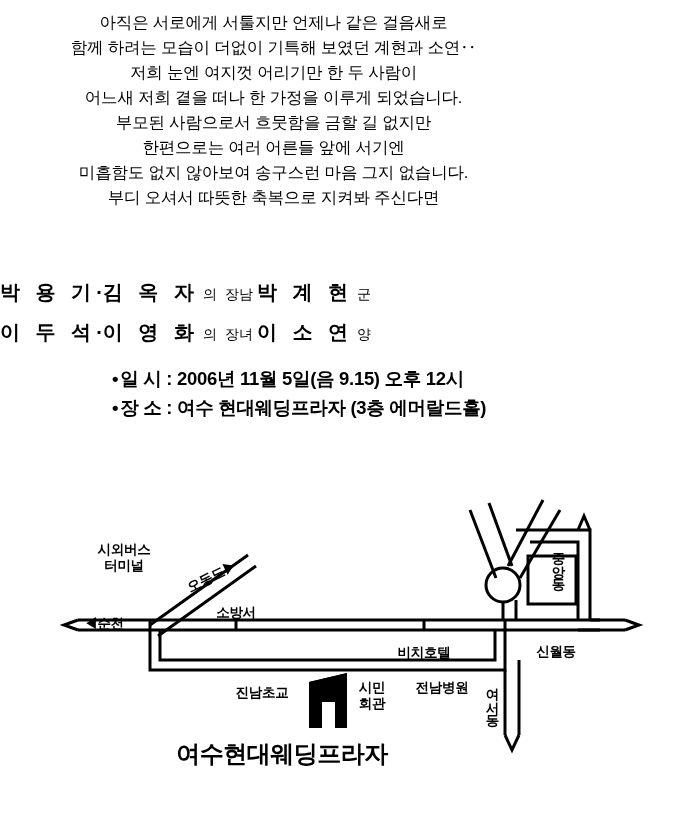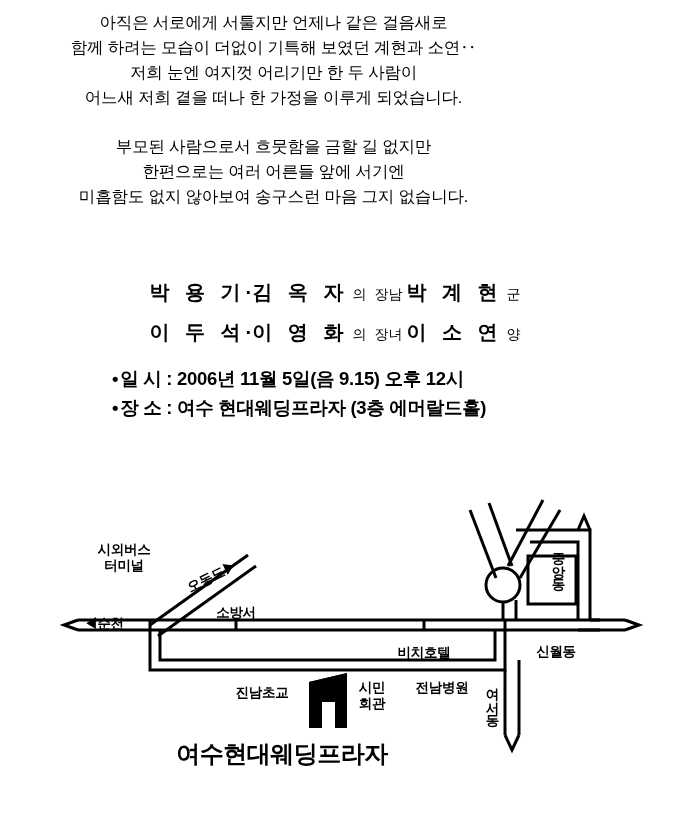--- a/index.html
+++ b/index.html
@@ -27,29 +27,28 @@
   .para {
     margin: 0 0 0 0;
   }
   .para .line {
     display: block;
     font-size: 16.5px;
     line-height: 25px;
     letter-spacing: -0.2px;
     white-space: nowrap;
   }
-  .para + .para { margin-top: 24px; }
+  .para + .para { }
 
   
   #families {
     position: absolute;
     top: 272px;
     left: 0;
     width: 674px;
-    text-align: center;
   }
   .fam-row {
     height: 40px;
     line-height: 40px;
     white-space: nowrap;
   }
   .fam-row .big {
     font-size: 20px;
     font-weight: bold;
     letter-spacing: 5px;
@@ -127,20 +126,21 @@
   <div class="para">
     <span class="line">아직은 서로에게 서툴지만 언제나 같은 걸음새로</span>
     <span class="line">함께 하려는 모습이 더없이 기특해 보였던 계현과 소연‥</span>
     <span class="line">저희 눈엔 여지껏 어리기만 한 두 사람이</span>
     <span class="line">어느새 저희 곁을 떠나 한 가정을 이루게 되었습니다.</span>
   </div>
   <div class="para">
     <span class="line">부모된 사람으로서 흐뭇함을 금할 길 없지만</span>
     <span class="line">한편으로는 여러 어른들 앞에 서기엔</span>
     <span class="line">미흡함도 없지 않아보여 송구스런 마음 그지 없습니다.</span>
+    <span class="line">부디 오셔서 따뜻한 축복으로 지켜봐 주신다면</span>
   </div>
 </div>
 
 <div id="families">
   <div class="fam-row">
     <span class="big">박 용 기</span><span class="sep">·</span><span class="big">김 옥 자</span><span class="small">의</span><span class="small">장남</span><span class="big">박 계 현</span><span class="small">군</span>
   </div>
   <div class="fam-row">
     <span class="big">이 두 석</span><span class="sep">·</span><span class="big">이 영 화</span><span class="small">의</span><span class="small">장녀</span><span class="big">이 소 연</span><span class="small">양</span>
   </div>

